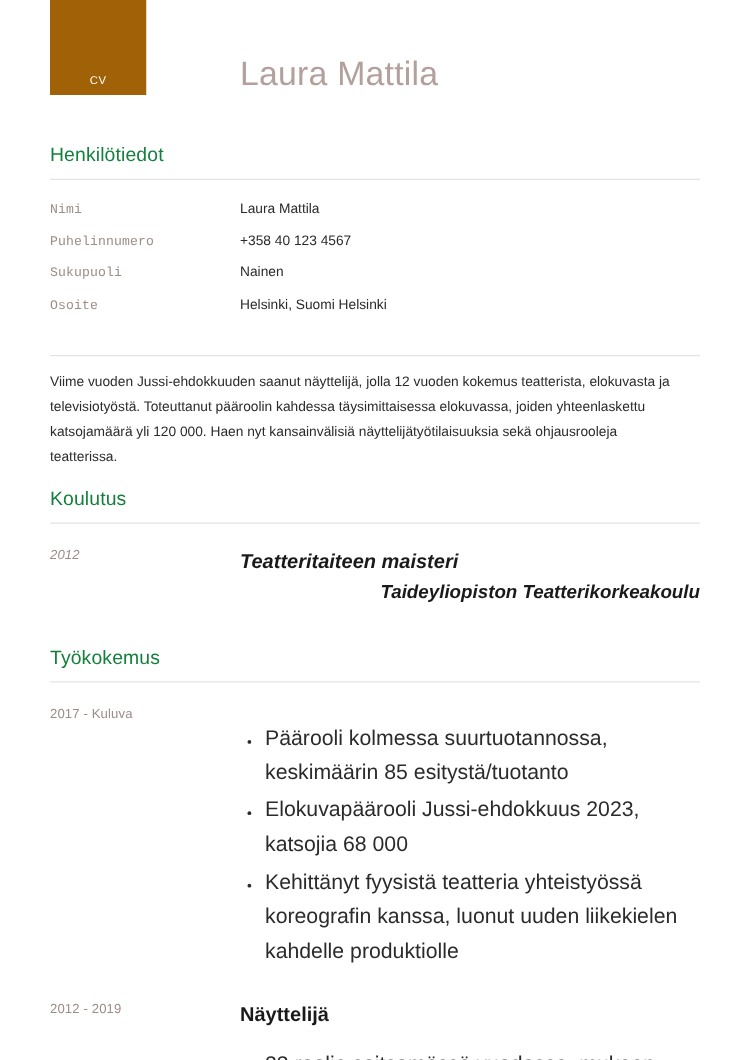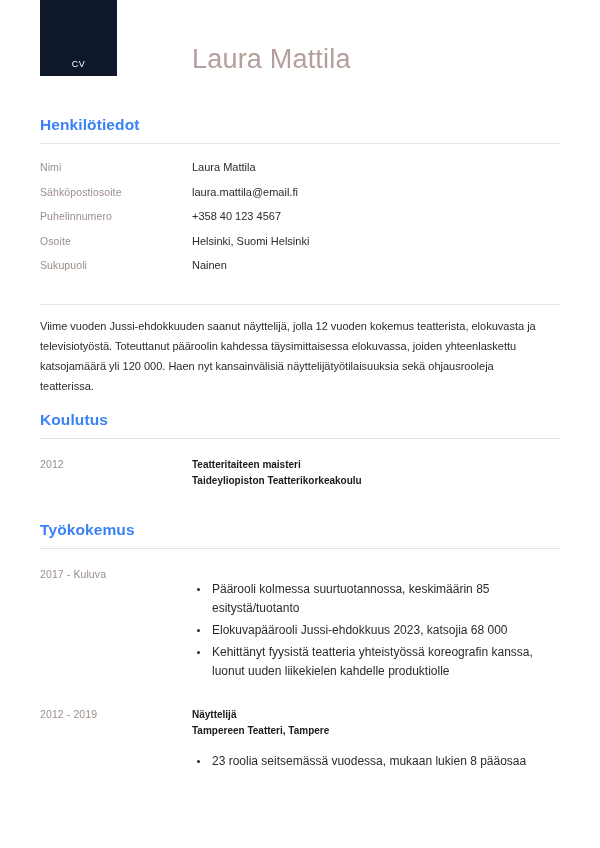--- a/index.html
+++ b/index.html
@@ -29,21 +29,21 @@
   .header {
     position: relative;
     height: 110px;
   }
   .cv-badge {
     position: absolute;
     left: 40px;
     top: 0;
     width: 77px;
     height: 76px;
-    background: #0f172a;
+    background: #a16207;
     display: flex;
     align-items: flex-end;
     justify-content: center;
     padding-bottom: 7px;
     box-sizing: border-box;
   }
   .cv-badge-label {
     color: #ffffff;
     font-size: 9px;
     letter-spacing: 0.4px;
@@ -60,22 +60,22 @@
     white-space: nowrap;
   }
 
   
   .section {
     padding: 0 40px;
     box-sizing: border-box;
   }
   .section-title {
     font-size: 15.5px;
-    font-weight: 700;
-    color: #3b82f6;
+    font-weight: 400;
+    color: #15803d;
     margin: 0;
     padding-bottom: 9px;
     letter-spacing: 0.1px;
   }
   .section-rule {
     height: 1px;
     background: #e4e4e4;
     width: 100%;
   }
 
@@ -92,20 +92,21 @@
     display: flex;
     align-items: baseline;
     margin-bottom: 12.5px;
   }
   .detail-label {
     width: 152px;
     flex: 0 0 152px;
     font-size: 10.5px;
     color: #9b8d88;
     letter-spacing: 0.1px;
+    font-family: Liberation Mono, monospace;
   }
   .detail-value {
     font-size: 11px;
     color: #2b2b2b;
   }
 
   
   .summary-body {
     font-size: 11px;
     line-height: 1.82;
@@ -125,48 +126,49 @@
     font-size: 10.5px;
     color: #9b8d88;
     padding-top: 1px;
     letter-spacing: 0.1px;
   }
   .entry-body {
     flex: 1 1 auto;
     min-width: 0;
   }
   .entry-title {
-    font-size: 10px;
+    font-size: 16px;
     font-weight: bold;
     color: #1a1a1a;
     line-height: 1.58;
   }
   .entry-org {
-    font-size: 10px;
+    font-size: 15px;
     font-weight: bold;
     color: #1a1a1a;
     line-height: 1.58;
+    text-align: right;
   }
   .entry-bullets {
     margin: 13px 0 0 0;
     padding-left: 18px;
     list-style: disc;
   }
   .entry-bullets li {
-    font-size: 12px;
+    font-size: 17px;
     color: #2b2b2b;
     line-height: 1.62;
     margin-bottom: 2.5px;
     padding-left: 2px;
   }
   .entry-bullets li::marker {
     font-size: 10px;
   }
 
-  .education-entries { margin-top: 18px; }
+  .education-entries { margin-top: 18px; font-style: italic; }
   .work-entries { margin-top: 18px; }
   .work-entries .entry + .entry { margin-top: 23px; }
 </style>
 </head>
 <body>
 
 <div class="page">
 
   <div class="header">
     <div class="cv-badge">
@@ -178,38 +180,34 @@
   <div class="section sec-personal">
     <h2 class="section-title">Henkilötiedot</h2>
     <div class="section-rule"></div>
     <div class="details">
 
       <div class="detail-row">
         <div class="detail-label">Nimi</div>
         <div class="detail-value">Laura Mattila</div>
       </div>
 
-      <div class="detail-row">
-        <div class="detail-label">Sähköpostiosoite</div>
-        <div class="detail-value">laura.mattila@email.fi</div>
-      </div>
 
       <div class="detail-row">
         <div class="detail-label">Puhelinnumero</div>
         <div class="detail-value">+358 40 123 4567</div>
       </div>
 
       <div class="detail-row">
+        <div class="detail-label">Sukupuoli</div>
+        <div class="detail-value">Nainen</div>
+      </div>
+
+      <div class="detail-row">
         <div class="detail-label">Osoite</div>
         <div class="detail-value">Helsinki, Suomi Helsinki</div>
-      </div>
-
-      <div class="detail-row">
-        <div class="detail-label">Sukupuoli</div>
-        <div class="detail-value">Nainen</div>
       </div>
 
 
     </div>
   </div>
 
   <div class="section sec-summary">
     <div class="section-rule"></div>
     <p class="summary-body">Viime vuoden Jussi-ehdokkuuden saanut näyttelijä, jolla 12 vuoden kokemus teatterista, elokuvasta ja televisiotyöstä. Toteuttanut pääroolin kahdessa täysimittaisessa elokuvassa, joiden yhteenlaskettu katsojamäärä yli 120 000. Haen nyt kansainvälisiä näyttelijätyötilaisuuksia sekä ohjausrooleja teatterissa.</p>
   </div>
@@ -243,21 +241,20 @@
             <li>Elokuvapäärooli Jussi-ehdokkuus 2023, katsojia 68 000</li>
             <li>Kehittänyt fyysistä teatteria yhteistyössä koreografin kanssa, luonut uuden liikekielen kahdelle produktiolle</li>
           </ul>
         </div>
       </div>
 
       <div class="entry">
         <div class="entry-date">2012 - 2019</div>
         <div class="entry-body">
           <div class="entry-title">Näyttelijä</div>
-          <div class="entry-org">Tampereen Teatteri, Tampere</div>
           <ul class="entry-bullets">
             <li>23 roolia seitsemässä vuodessa, mukaan lukien 8 pääosaa</li>
 
           </ul>
         </div>
       </div>
 
     </div>
   </div>
 

